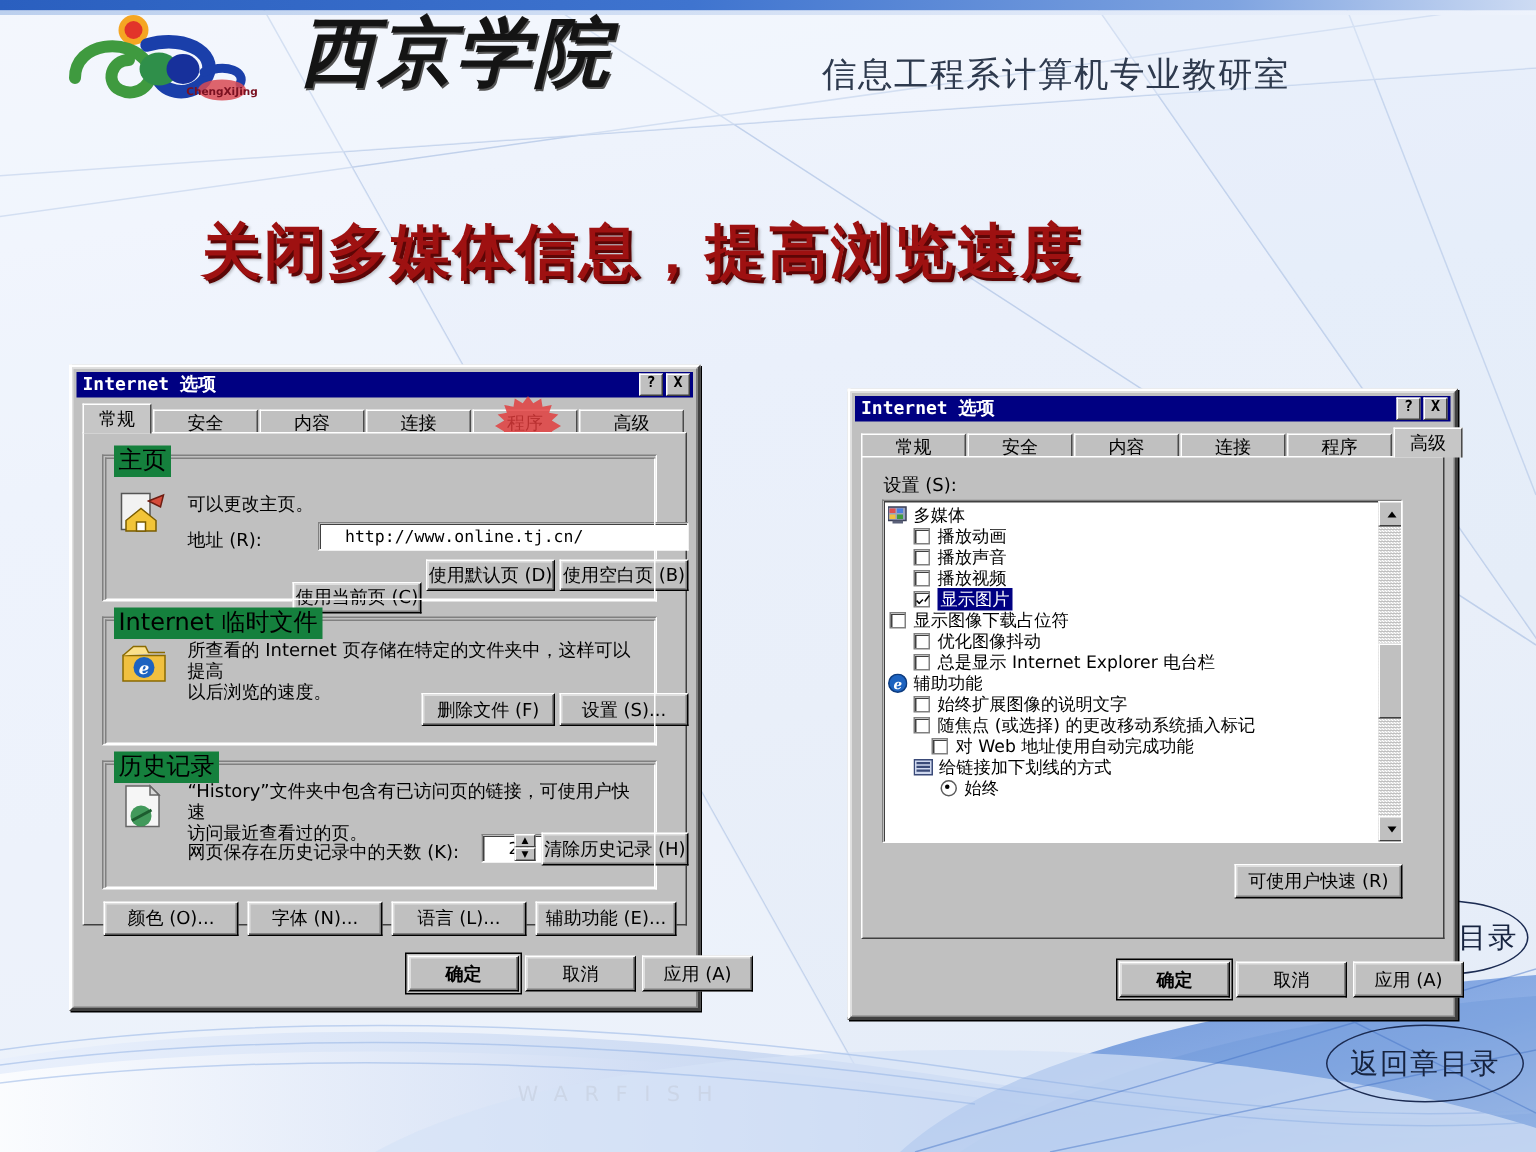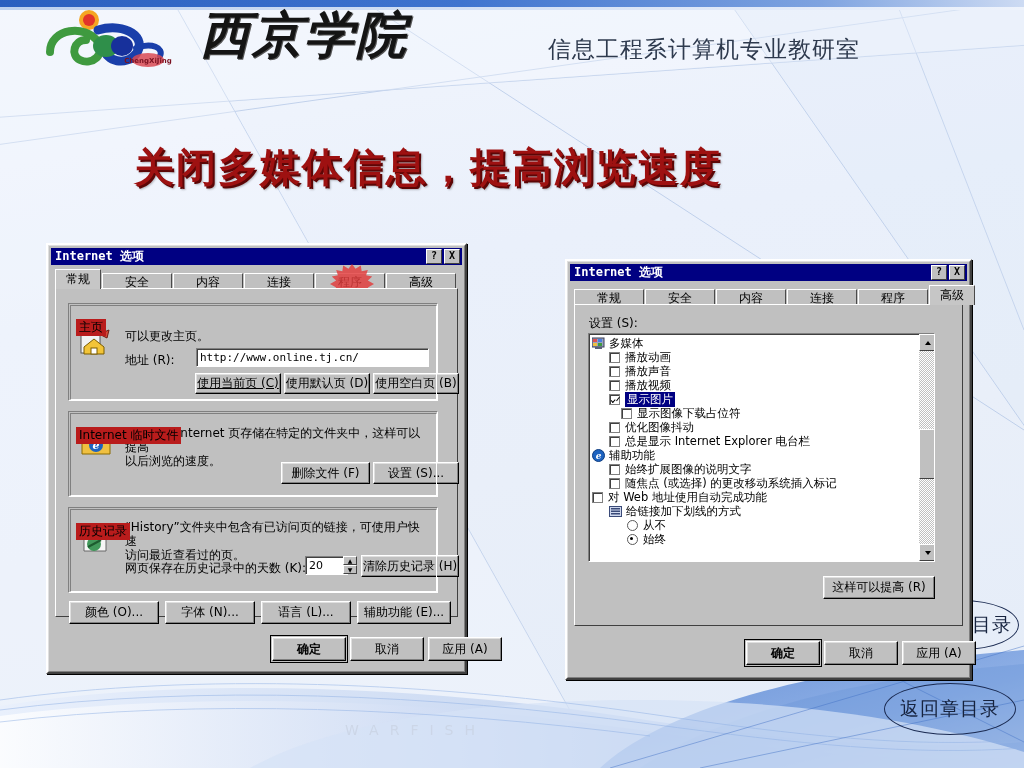--- a/index.html
+++ b/index.html
@@ -115,43 +115,43 @@
   }
 
   
   .grp{position:absolute;border:1px solid #808080;border-right-color:#fff;border-bottom-color:#fff;}
   .grp::after{
     content:"";position:absolute;left:1px;top:1px;right:0px;bottom:0px;
     border:1px solid #fff;border-left-color:#808080;border-top-color:#808080;
     pointer-events:none;
   }
   .grp-lbl{
-    position:absolute;top:-7px;left:7px;background:#b91c1c;padding:0 3px;
-    font-size:12px;z-index:2;white-space:nowrap;margin-top:22px;
+    position:absolute;top:-7px;left:7px;background:#15803d;padding:0 3px;
+    font-size:16px;z-index:2;white-space:nowrap;
   }
 
   
   .btn{
     background:#c0c0c0;
     border-top:1px solid #fff;border-left:1px solid #fff;
     border-right:1px solid #000;border-bottom:1px solid #000;
     box-shadow:inset -1px -1px 0 #808080, inset 1px 1px 0 #dfdfdf;
     font-size:12px;text-align:center;white-space:nowrap;cursor:default;
     display:flex;align-items:center;justify-content:center;
     color:#000;
   }
   .btn.default{outline:1px solid #000;outline-offset:1px;}
 
   .txtfield{
     background:#fff;border-top:1px solid #808080;border-left:1px solid #808080;
     border-right:1px solid #fff;border-bottom:1px solid #fff;
     box-shadow:inset 1px 1px 0 #404040;
     font-family:"DejaVu Sans Mono","Liberation Mono",monospace;
-    font-size:11px;display:flex;align-items:center;padding-left:3px;
-    color:#000;overflow:hidden;white-space:nowrap;
+    font-size:11px;display:flex;align-items:center;padding-left:17px;
+    color:#000;overflow:hidden;white-space:nowrap;margin-left:16px;
   }
   .lbl{position:absolute;font-size:12px;white-space:nowrap;}
   .lbl-wrap{position:absolute;font-size:12px;line-height:14px;}
 
   
   .spin{
     position:absolute;width:14px;height:18px;
     display:flex;flex-direction:column;
   }
   .spin div{
@@ -366,21 +366,21 @@
             <rect x="12" y="22" width="6" height="6" fill="#fff" stroke="#7a5c00"></rect>
             <path d="M20 8 L30 4 L28 12 Z" fill="#d54b3a" stroke="#6d1d12"></path>
           </svg>
 
           <span class="lbl" style="left:56px;top:24px;">可以更改主页。</span>
 
           <span class="lbl" style="left:56px;top:48px;">地址 (R):</span>
 
           <div class="txtfield" style="position:absolute;left:127px;top:44px;width:228px;height:17px;">http://www.online.tj.cn/</div>
 
-          <div class="btn" style="position:absolute;left:126px;top:69px;width:84px;height:19px;text-decoration:underline;">使用当前页 (C)</div>
+          <div class="btn" style="position:absolute;left:126px;top:84px;width:84px;height:19px;">使用当前页 (C)</div>
           <div class="btn" style="position:absolute;left:215px;top:69px;width:84px;height:19px;">使用默认页 (D)</div>
           <div class="btn" style="position:absolute;left:304px;top:69px;width:84px;height:19px;">使用空白页 (B)</div>
         </div>
 
         <div class="grp" style="left:12px;top:122px;width:368px;height:84px;">
           <span class="grp-lbl">Internet 临时文件</span>
 
           <svg style="position:absolute;left:10px;top:16px;" width="34" height="30" viewBox="0 0 34 30">
             <path d="M3 9 L3 26 L31 26 L31 9 Z" fill="#f0c040" stroke="#8a6a00"></path>
             <path d="M3 9 L10 3 L18 3 L20 7 L31 7" fill="#fbe08a" stroke="#8a6a00"></path>
@@ -487,21 +487,21 @@
           <div class="lrow" style="padding-left:20px;">
             <span class="cb"></span>
             <span>播放视频</span>
           </div>
 
           <div class="lrow" style="padding-left:20px;">
             <span class="cb checked"></span>
             <span class="sel-hl">显示图片</span>
           </div>
 
-          <div class="lrow" style="padding-left:32px;">
+          <div class="lrow" style="padding-left:4px;">
             <span class="cb"></span>
             <span>显示图像下载占位符</span>
           </div>
           <div class="lrow" style="padding-left:20px;">
             <span class="cb"></span>
             <span>优化图像抖动</span>
           </div>
           <div class="lrow" style="padding-left:20px;">
             <span class="cb"></span>
             <span>总是显示 Internet Explorer 电台栏</span>
@@ -518,56 +518,52 @@
           <div class="lrow" style="padding-left:20px;">
             <span class="cb"></span>
             <span>始终扩展图像的说明文字</span>
           </div>
           <div class="lrow" style="padding-left:20px;">
             <span class="cb"></span>
             <span>随焦点 (或选择) 的更改移动系统插入标记</span>
           </div>
 
 
-          <div class="lrow" style="padding-left:3px;">
+          <div class="lrow" style="padding-left:32px;">
             <span class="cb"></span>
             <span>对 Web 地址使用自动完成功能</span>
           </div>
 
           <div class="lrow" style="padding-left:20px;">
             <svg class="grp-icon" viewBox="0 0 13 13">
               <rect x="0.5" y="1.5" width="12" height="10" fill="#cfd8ee" stroke="#3a4a78"></rect>
               <rect x="2" y="3" width="9" height="1.5" fill="#3a4a78"></rect>
               <rect x="2" y="5.5" width="9" height="1.5" fill="#3a4a78"></rect>
               <rect x="2" y="8" width="9" height="1.5" fill="#3a4a78"></rect>
             </svg>
             <span>给链接加下划线的方式</span>
           </div>
 
-          <div class="lrow" style="padding-left:38px;">
-            <span class="radio"></span>
-            <span>从不</span>
-          </div>
           <div class="lrow" style="padding-left:38px;">
             <span class="radio sel"></span>
             <span>始终</span>
           </div>
 
           <div class="sbar" style="right:0;top:0;bottom:0;">
             <div class="sb-btn" style="top:0;">
               <span class="arrow-up"></span>
             </div>
             <div class="sb-thumb" style="top:95px;height:48px;"></div>
             <div class="sb-btn" style="bottom:0;">
               <span class="arrow-dn"></span>
             </div>
           </div>
         </div>
 
-        <div class="btn" style="position:absolute;left:248px;top:271px;width:110px;height:21px;">这样可以提高 (R)</div>
+        <div class="btn" style="position:absolute;left:248px;top:271px;width:110px;height:21px;">可使用户快速 (R)</div>
 
       </div>
 
       <div class="btn default" style="position:absolute;left:178px;top:379px;width:72px;height:22px;font-weight:bold;">确定</div>
       <div class="btn" style="position:absolute;left:256px;top:379px;width:72px;height:22px;">取消</div>
       <div class="btn" style="position:absolute;left:334px;top:379px;width:72px;height:22px;">应用 (A)</div>
 
     </div>
   </div>
 

